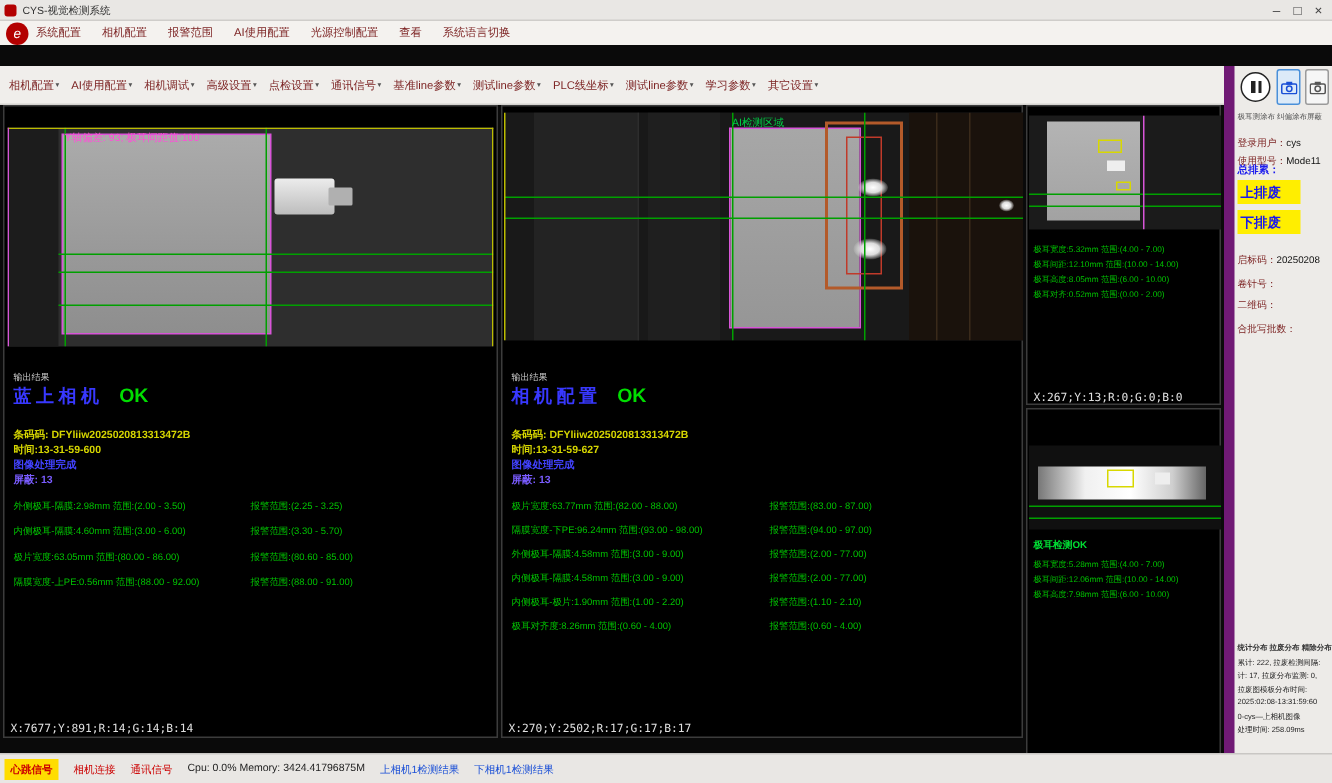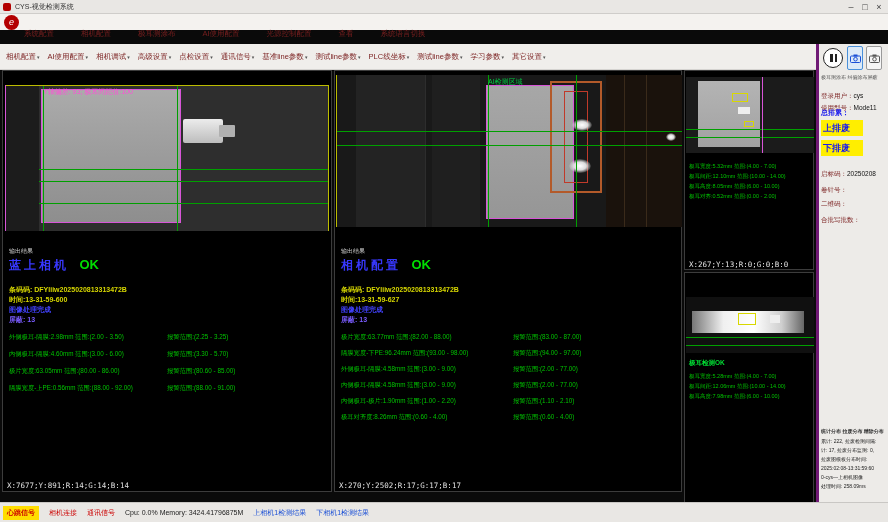--- a/index.html
+++ b/index.html
@@ -7,21 +7,21 @@
   .app { position:relative; width:888px; height:522px; background:#0a0a0a; overflow:hidden; }
 
   
   .titlebar { position:absolute; left:0; top:0; width:888px; height:14px; background:#e9e7e4; border-bottom:1px solid #cfcdca; }
   .titlebar .tlogo { position:absolute; left:3px; top:3px; width:8px; height:8px; background:#b30000; border-radius:2px; }
   .titlebar .ttext { position:absolute; left:15px; top:2px; font-size:7px; color:#333; white-space:nowrap; }
   .wctl { position:absolute; right:2px; top:0; height:14px; display:flex; }
   .wctl span { width:14px; text-align:center; font-size:9px; line-height:14px; color:#444; cursor:default; }
 
   .menubar { position:absolute; left:0; top:14px; width:888px; height:16px; background:#f4f2ef; }
-  .menubar .items { position:absolute; left:24px; top:12px; height:16px; display:flex; gap:27px; }
+  .menubar .items { position:absolute; left:24px; top:0; height:16px; display:flex; gap:14px; }
   .menubar .items span { font-size:7.5px; line-height:16px; color:#7a1f1f; white-space:nowrap; }
   .applogo { position:absolute; left:4px; top:15px; width:15px; height:15px; background:#b30000; border-radius:50%; color:#fff; font-size:9px; text-align:center; line-height:15px; font-style:italic; z-index:5; }
 
   .tabbar { position:absolute; left:0; top:30px; width:888px; height:14px; background:#eceae7; border-bottom:1px solid #d5d3d0; }
   .tabbar .tab { position:absolute; left:24px; top:0; font-size:7.5px; line-height:14px; color:#333; }
 
   .toolbar { position:absolute; left:0; top:44px; width:816px; height:26px; background:#f0eeeb; border-bottom:1px solid #d5d3d0; display:flex; align-items:center; padding-left:6px; gap:8px; }
   .tb-item { display:flex; align-items:center; gap:1px; font-size:7.5px; color:#7a1f1f; white-space:nowrap; }
   .tb-item .arr { font-size:5px; color:#555; }
 
@@ -76,21 +76,21 @@
   .img-st { position:absolute; left:1px; top:6px; width:128px; height:76px; background:#1b1b1b; overflow:hidden; }
   .st-elec { position:absolute; left:12px; top:4px; width:62px; height:66px; background:linear-gradient(180deg,#b4b4b4,#a2a2a2); }
   .ybox { position:absolute; border:1px solid #d8d800; }
   .wbox { position:absolute; background:#eeeeee; }
   .sline { position:absolute; font-size:5.5px; color:#00c400; left:4px; white-space:nowrap; }
   .img-sb { position:absolute; left:1px; top:24px; width:128px; height:56px; background:#101010; overflow:hidden; }
   .band { position:absolute; left:6px; top:14px; width:112px; height:22px; background:linear-gradient(90deg,#777,#f0f0f0 28%,#ffffff 55%,#cfcfcf 80%,#666); }
   .okline { position:absolute; left:4px; top:86px; font-size:6.5px; font-weight:bold; color:#00dd33; }
 
   
-  .rpanel { position:absolute; left:816px; top:44px; width:72px; height:458px; background:#edebe8; border-left:3px solid #701a75; }
+  .rpanel { position:absolute; left:816px; top:44px; width:72px; height:458px; background:#edebe8; border-left:7px solid #701a75; }
   .pausebtn { position:absolute; left:4px; top:4px; width:20px; height:20px; border:1.5px solid #222; border-radius:50%; background:#fff; }
   .pausebtn i { position:absolute; top:5px; width:2.5px; height:8px; background:#222; }
   .pausebtn i.b1 { left:6px; } .pausebtn i.b2 { left:10.5px; }
   .cambtn { position:absolute; top:2px; width:16px; height:24px; border-radius:2px; display:flex; align-items:center; justify-content:center; }
   .cam1 { left:28px; border:1px solid #4a90d9; background:#dceaf8; }
   .cam2 { left:47px; border:1px solid #9a9a9a; background:#f6f6f6; }
   .phead { position:absolute; left:2px; top:30px; width:68px; font-size:5px; color:#555; white-space:nowrap; overflow:hidden; }
   .frow { position:absolute; left:2px; white-space:nowrap; }
   .frow .lab { font-size:6.5px; color:#7a1f1f; }
   .frow .val { font-size:6.5px; color:#111; }
@@ -120,21 +120,21 @@
       <span>×</span>
     </div>
   </div>
 
   <div class="applogo">e</div>
 
   <div class="menubar">
     <div class="items">
       <span>系统配置</span>
       <span>相机配置</span>
-      <span>极耳测涂布</span>
+      <span>报警范围</span>
       <span>AI使用配置</span>
       <span>光源控制配置</span>
       <span>查看</span>
       <span>系统语言切换</span>
     </div>
   </div>
 
 
   <div class="toolbar">
     <span class="tb-item">

